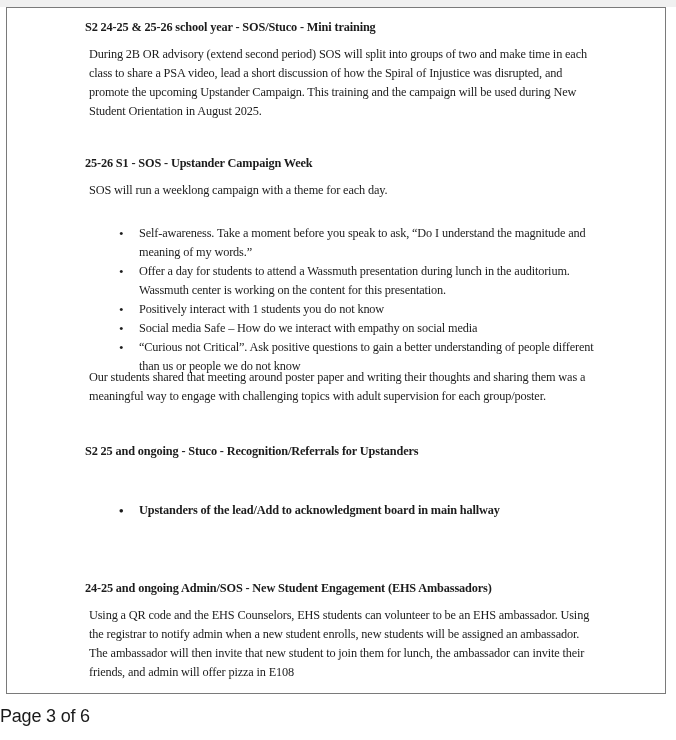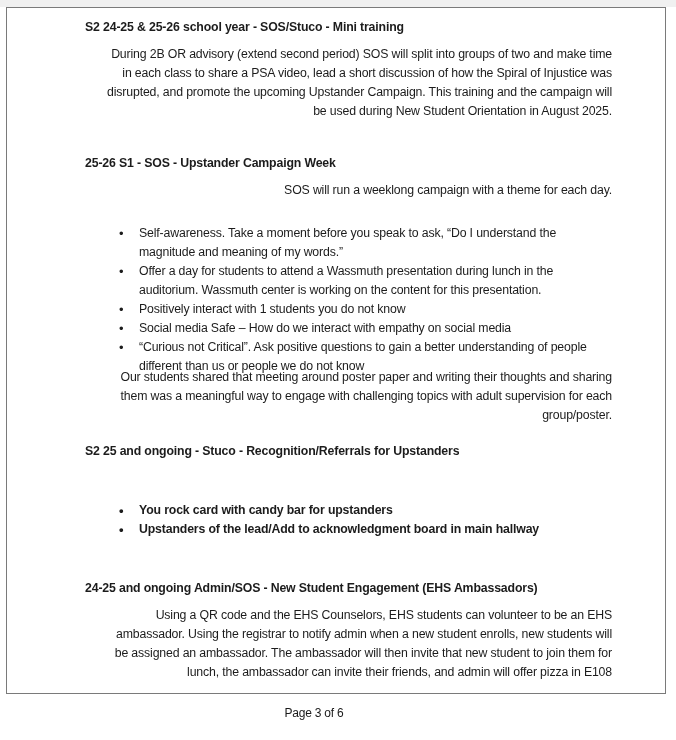--- a/index.html
+++ b/index.html
@@ -9,44 +9,45 @@
       font-family: "Liberation Sans", sans-serif;
       color: #1c1c1c;
     }
     .top-strip {
       position: absolute; left: 0; top: 0; width: 676px; height: 7px; background: #f0f0f0;
     }
     .page {
       position: absolute; left: 6px; top: 7px; width: 660px; height: 687px;
       border: 1px solid #7a7a7a; background: #ffffff; box-sizing: border-box;
       overflow: hidden;
+      font-family: Liberation Serif, serif;
     }
     .content {
       position: absolute; left: 78px; top: 0; width: 510px;
       font-size: 12.3px; line-height: 19px; letter-spacing: -0.15px;
     }
     .heading {
       position: absolute; left: 0; font-weight: bold; white-space: nowrap;
     }
     .para {
-      position: absolute; left: 17px; width: 510px; text-align: right;
+      position: absolute; left: 4px; width: 510px;
     }
     ul.bullets {
       position: absolute; left: 0; margin: 16px; padding: 0; list-style: none; width: 510px;
     }
     ul.bullets li {
       position: relative; padding-left: 38px;
     }
     ul.bullets li::before {
       content: "\2022"; position: absolute; left: 18px; top: 0; font-size: 13px;
     }
     ul.bullets.bold li { font-weight: bold; }
     .page-footer {
-      position: absolute; left: 0; width: 628px; top: 706px; text-align: center;
-      font-size: 12px; color: #1a1a1a; letter-spacing: -0.2px;
+      position: absolute; left: 0; width: 628px; top: 706px; 
+      font-size: 18px; color: #1a1a1a; letter-spacing: -0.2px;
     }
   </style>
 </head>
 <body>
 
 <div class="top-strip"></div>
 
 <div class="page">
   <div class="content">
 
@@ -59,21 +60,20 @@
       <li>Self-awareness. Take a moment before you speak to ask, “Do I understand the magnitude and meaning of my words.”</li>
       <li>Offer a day for students to attend a Wassmuth presentation during lunch in the auditorium. Wassmuth center is working on the content for this presentation.</li>
       <li>Positively interact with 1 students you do not know</li>
       <li>Social media Safe – How do we interact with empathy on social media</li>
       <li>“Curious not Critical”. Ask positive questions to gain a better understanding of people different than us or people we do not know</li>
     </ul>
     <div class="para" style="top:360px;">Our students shared that meeting around poster paper and writing their thoughts and sharing them was a meaningful way to engage with challenging topics with adult supervision for each group/poster.</div>
 
     <div class="heading" style="top:434px;">S2 25 and ongoing - Stuco - Recognition/Referrals for Upstanders</div>
     <ul class="bullets bold" style="top:477px;">
-      <li>You rock card with candy bar for upstanders</li>
       <li>Upstanders of the lead/Add to acknowledgment board in main hallway</li>
     </ul>
 
     <div class="heading" style="top:571px;">24-25 and ongoing Admin/SOS - New Student Engagement (EHS Ambassadors)</div>
     <div class="para" style="top:598px;">Using a QR code and the EHS Counselors, EHS students can volunteer to be an EHS ambassador. Using the registrar to notify admin when a new student enrolls, new students will be assigned an ambassador. The ambassador will then invite that new student to join them for lunch, the ambassador can invite their friends, and admin will offer pizza in E108</div>
 
   </div>
 </div>
 
 <div class="page-footer">Page 3 of 6</div>

